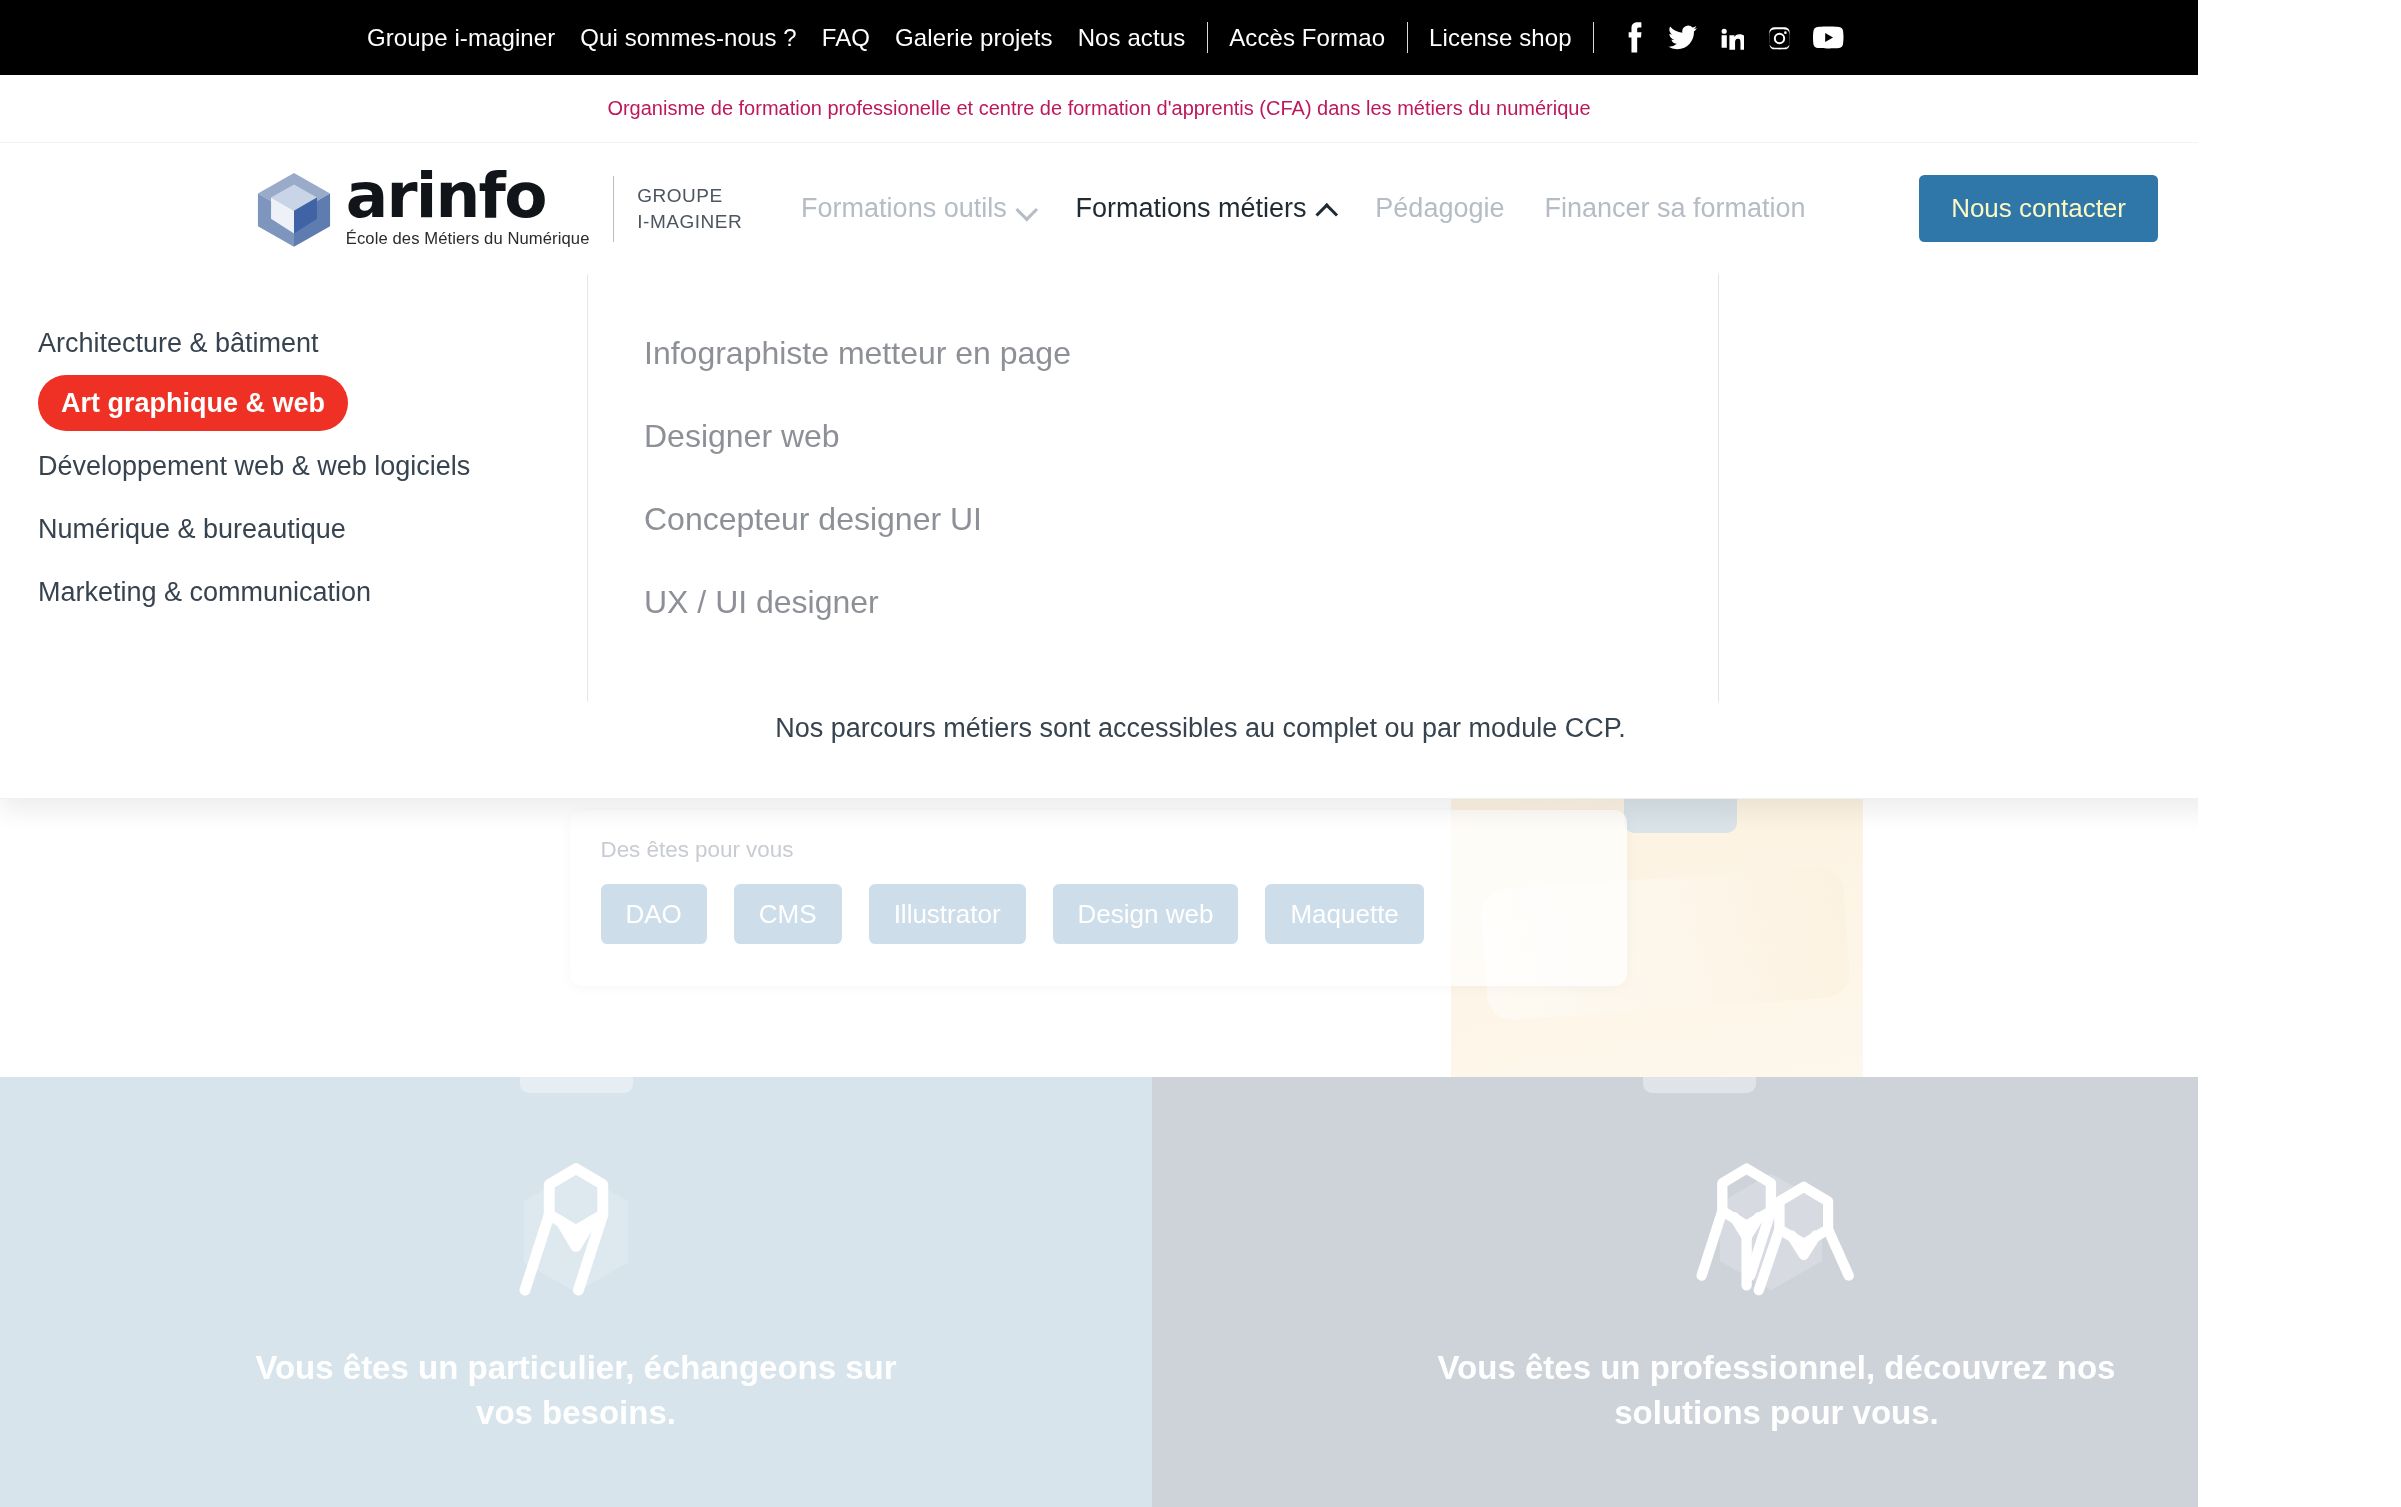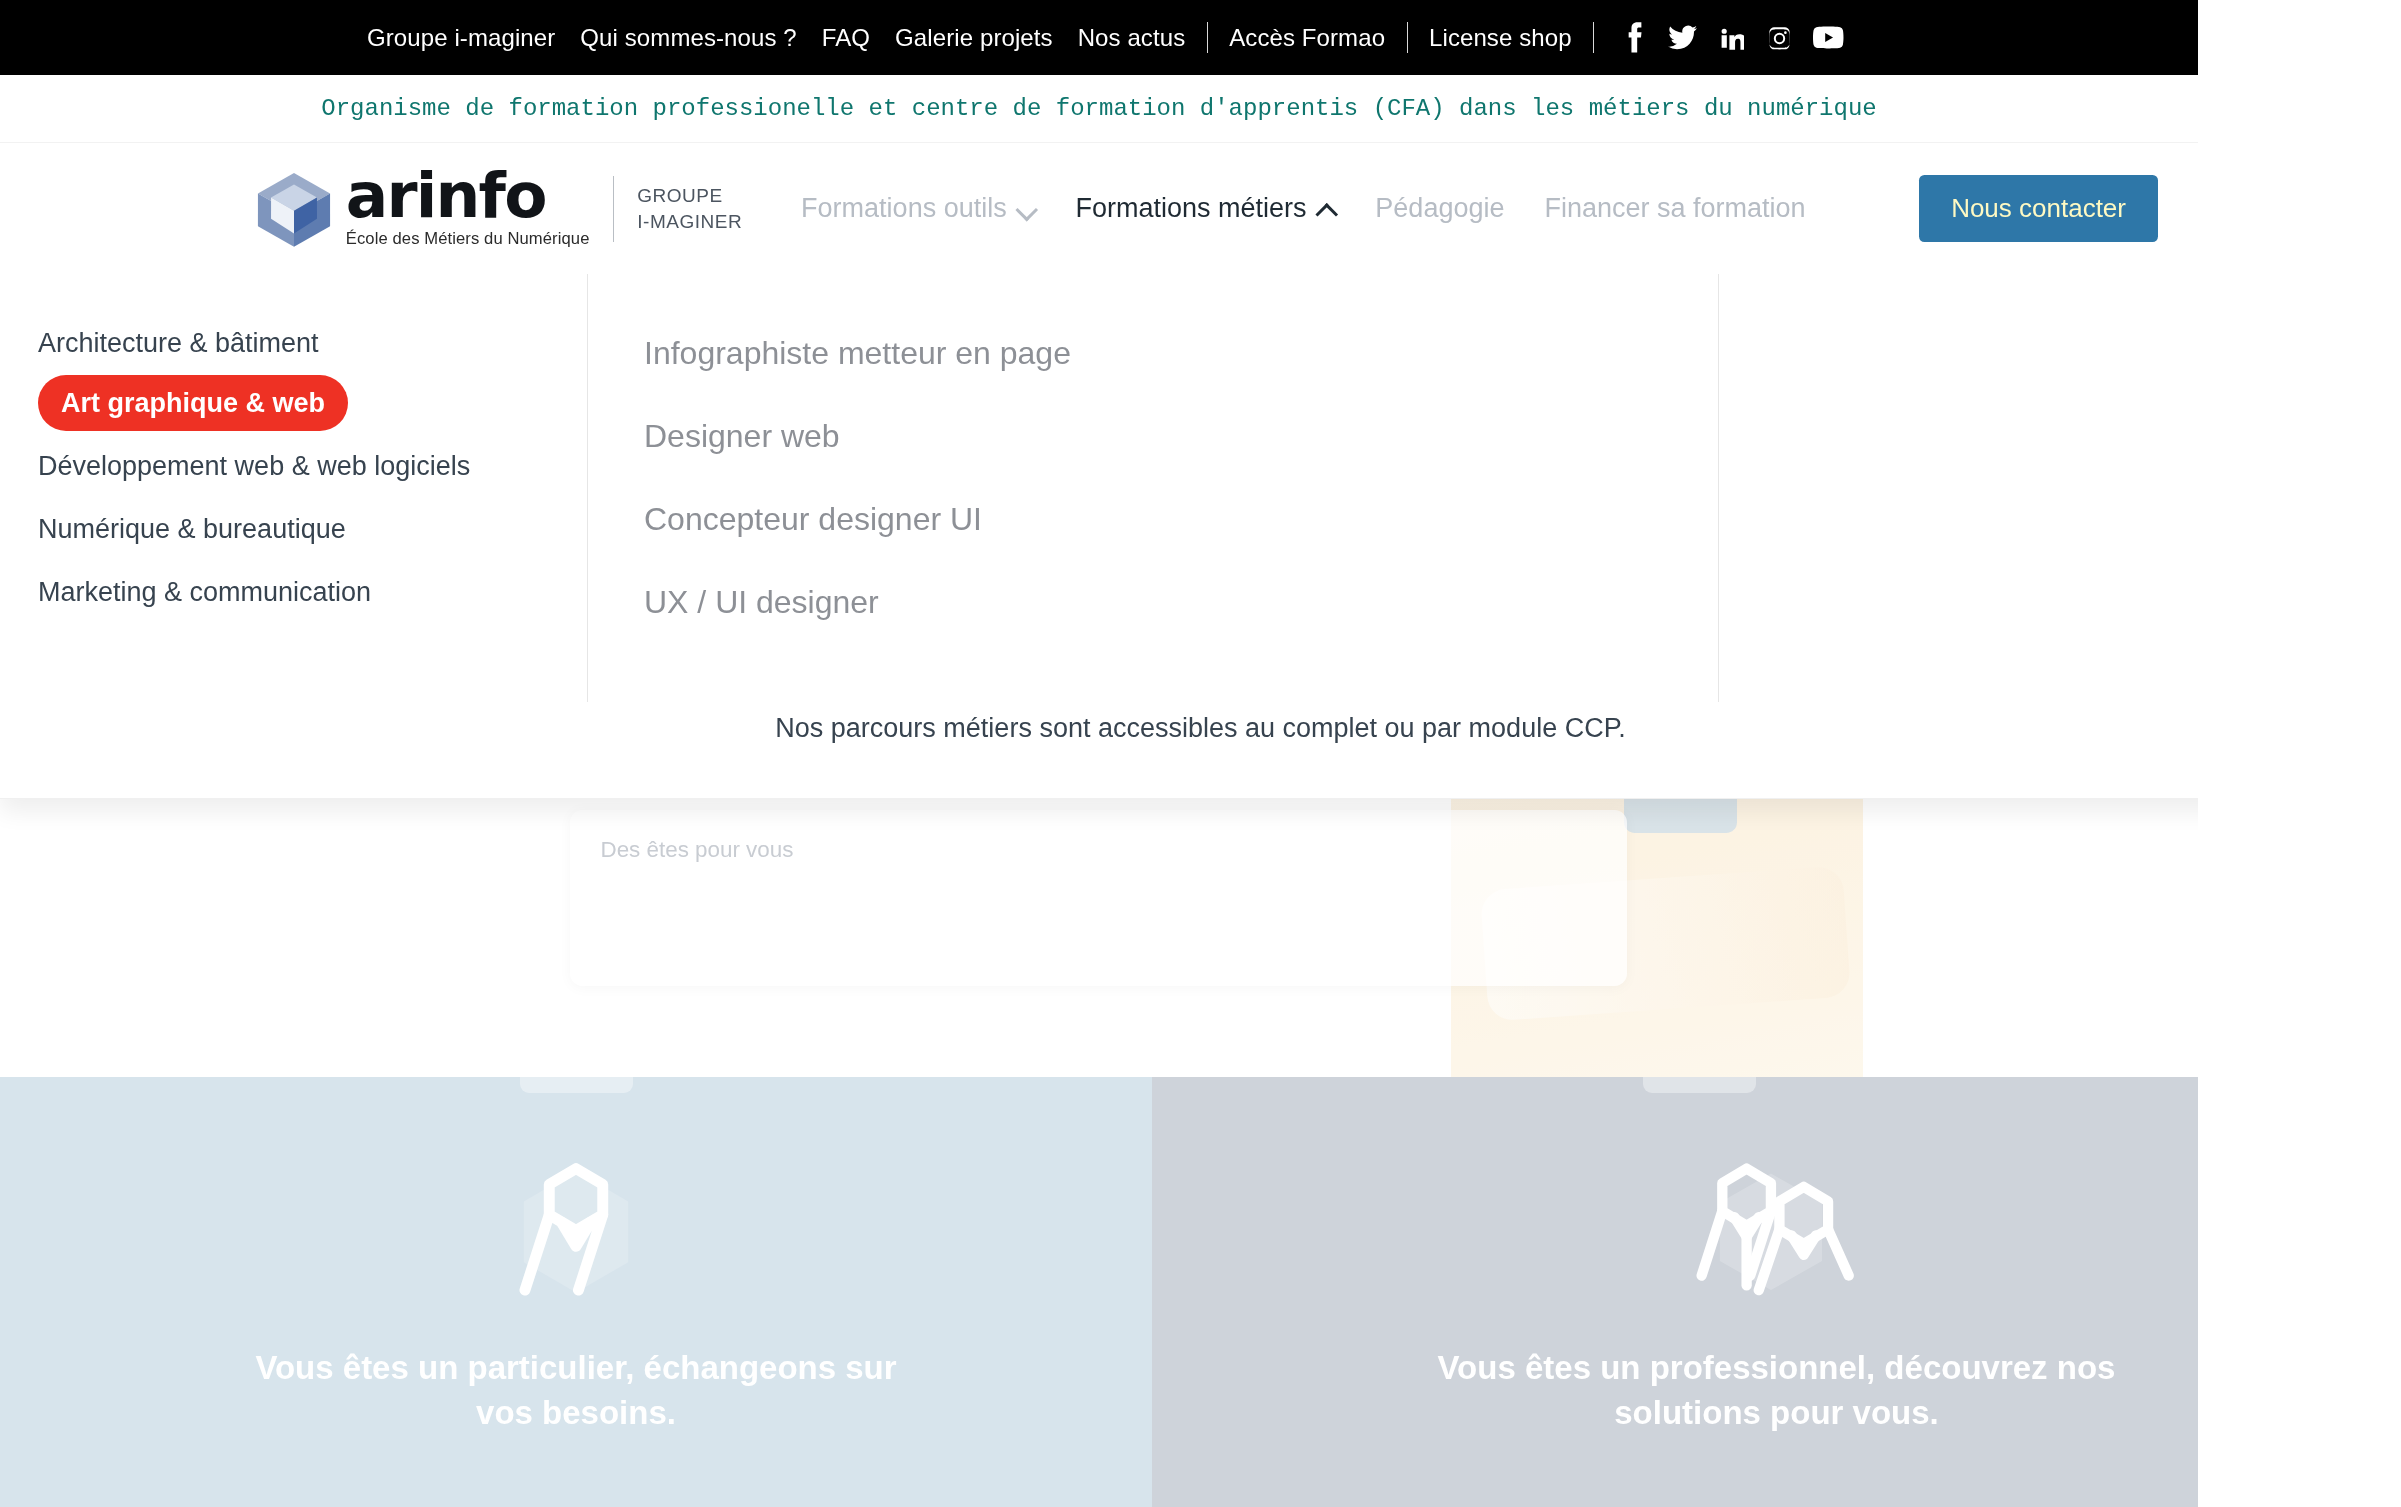--- a/index.html
+++ b/index.html
@@ -25,23 +25,23 @@
   }
   .top-sep { width: 0.9px; height: 30.5px; background: #ffffff; opacity: .85; margin: 0 9px; }
   .social-wrap { display: flex; align-items: center; gap: 18px; padding-left: 16px; }
   .social-ic { width: 30.5px; height: 30.5px; display: flex; align-items: center; justify-content: center; cursor: pointer; }
   .social-ic svg { fill: #ffffff; }
 
   
   .tagline {
     height: 68px; background: #ffffff;
     display: flex; align-items: center; justify-content: center;
-    color: #0f766e; font-size: 24px;
+    color: #be185d; font-size: 20px;
     border-bottom: 1.8px solid #f2f2f2;
-    position: relative; z-index: 59; font-family: Liberation Mono, monospace;
+    position: relative; z-index: 59;
   }
 
   
   .header {
     height: 131px; background: #ffffff;
     display: flex; align-items: center;
     padding: 0 40px 0 253px;
     position: relative; z-index: 58;
   }
   .logo-block { display: flex; align-items: center; gap: 0; }
@@ -247,20 +247,27 @@
     </div>
 
     <button class="contact-btn">Nous contacter</button>
   </div>
 
   <div class="hero">
     <div class="hero-photo"></div>
     <div class="hero-chip"></div>
     <div class="hero-card">
       <div class="hero-card-title">Des êtes pour vous</div>
+      <div class="hero-tags">
+        <span class="hero-tag">DAO</span>
+        <span class="hero-tag">CMS</span>
+        <span class="hero-tag">Illustrator</span>
+        <span class="hero-tag">Design web</span>
+        <span class="hero-tag">Maquette</span>
+      </div>
     </div>
   </div>
 
   <div class="megamenu">
     <div class="mm-grid">
       <div class="mm-cats">
         <div class="mm-cat">Architecture &amp; bâtiment</div>
         <div class="mm-cat pill">Art graphique &amp; web</div>
         <div class="mm-cat">Développement web &amp; web logiciels</div>
         <div class="mm-cat">Numérique &amp; bureautique</div>

